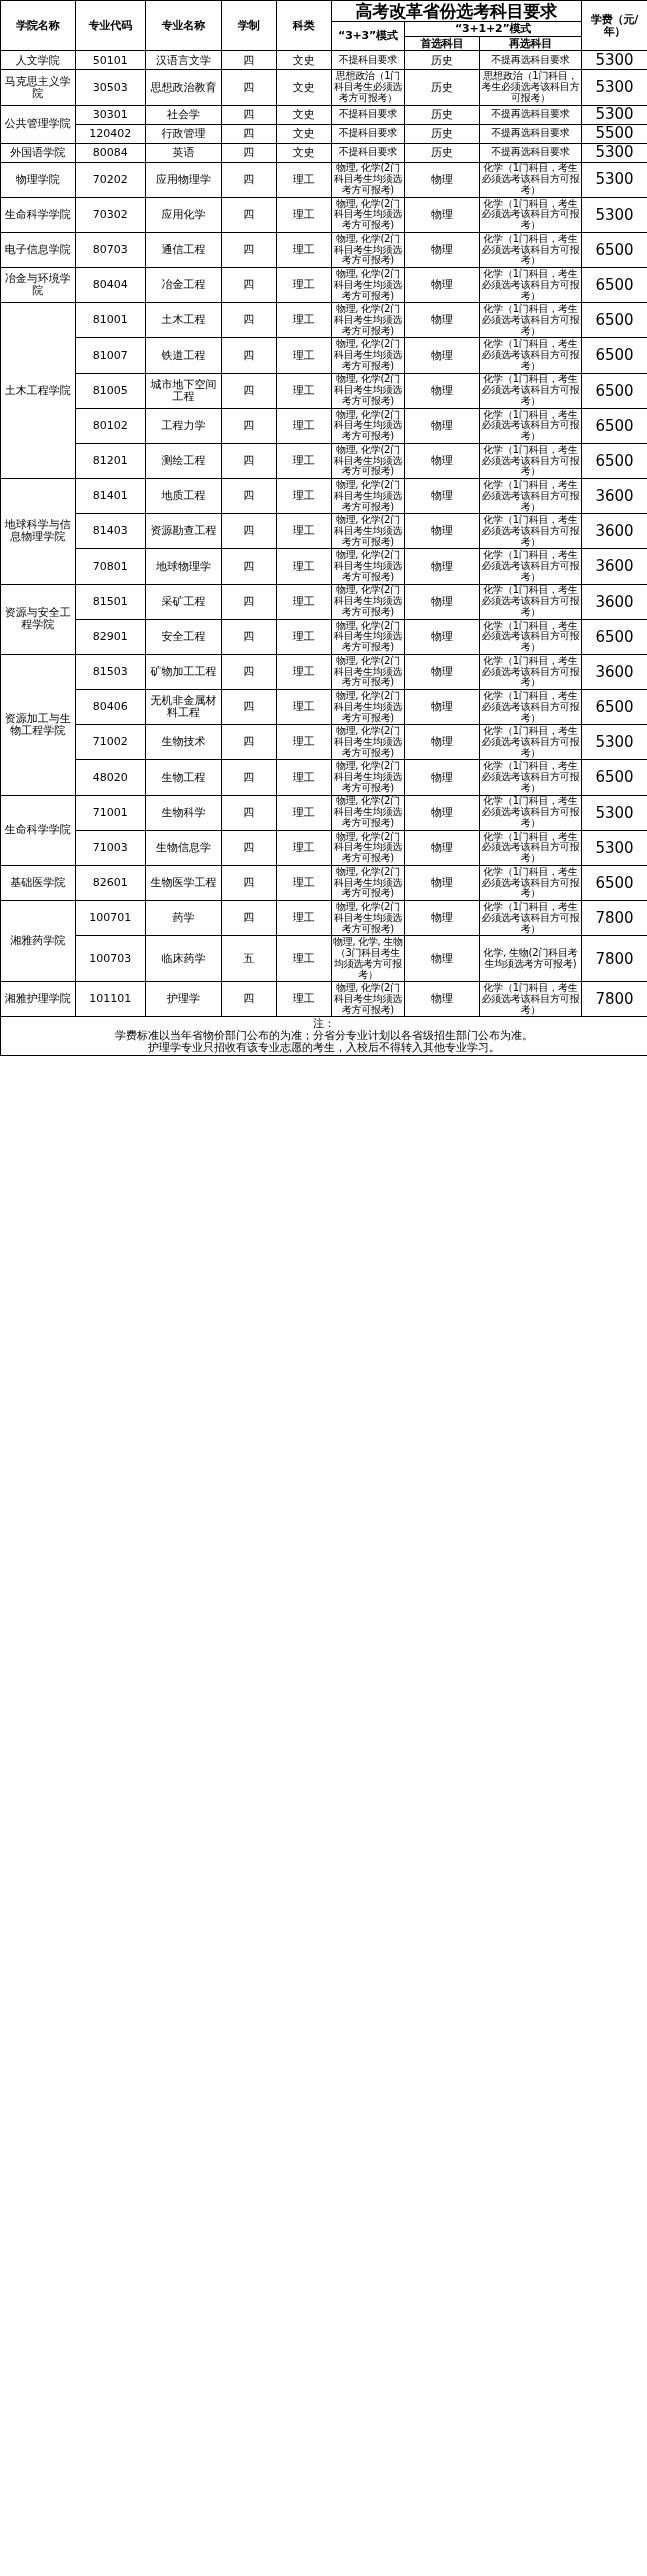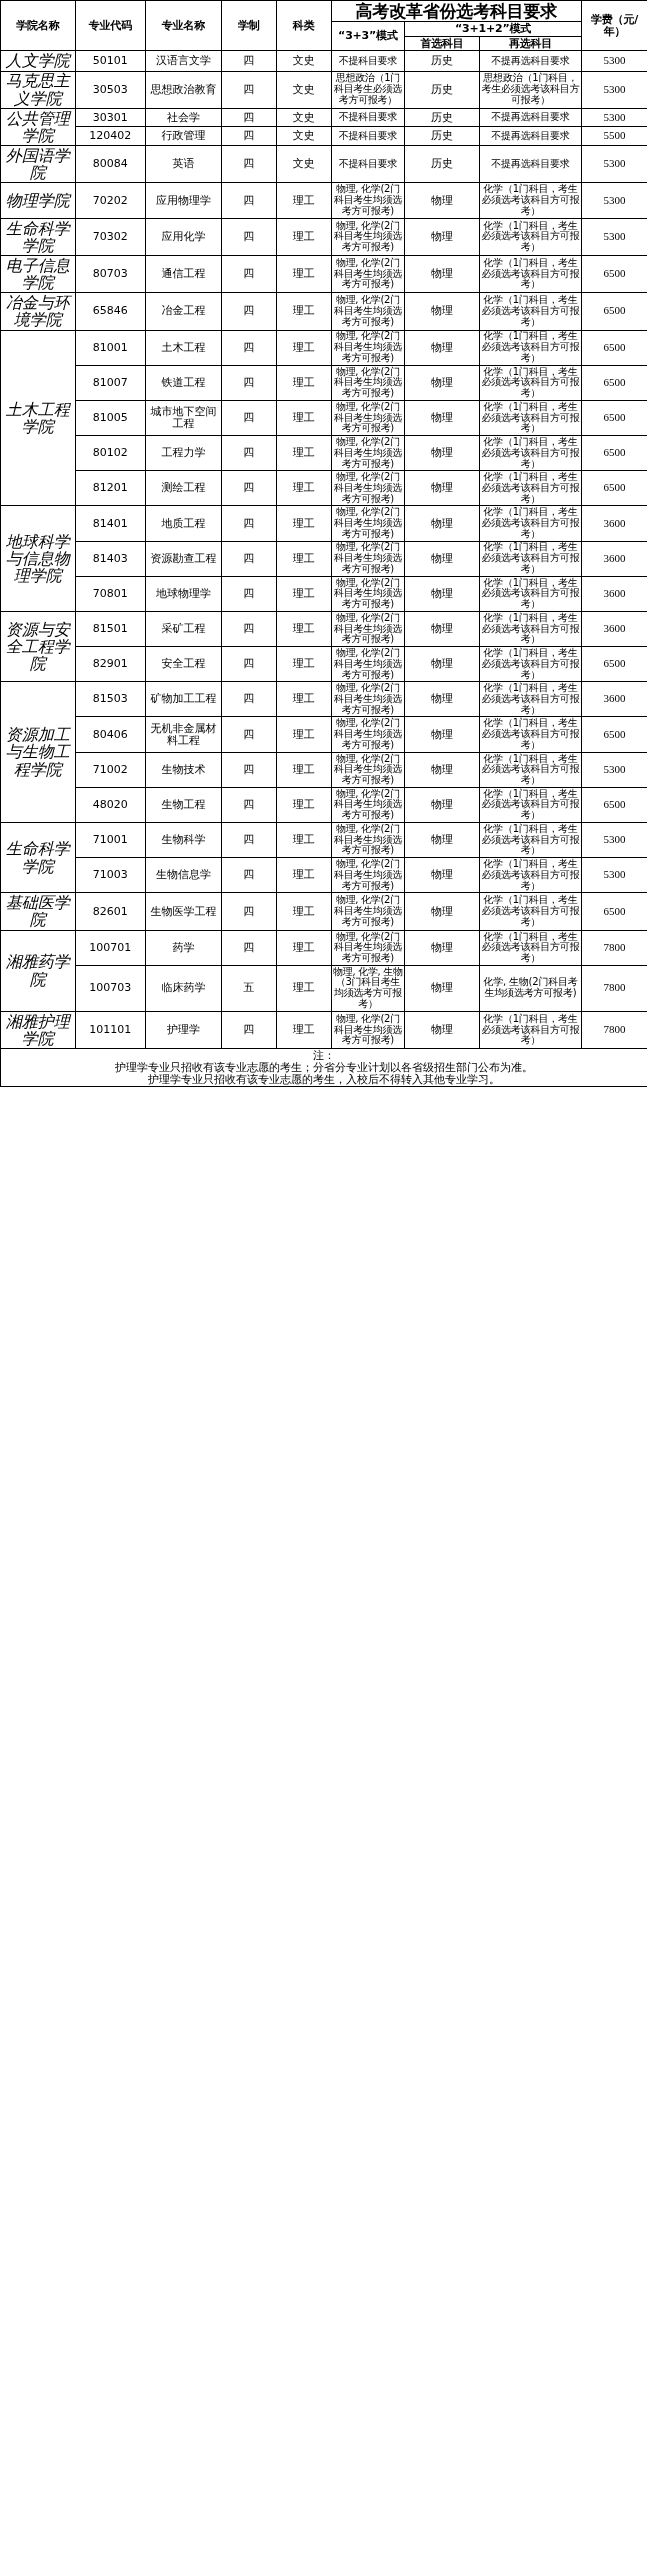--- a/index.html
+++ b/index.html
@@ -43,23 +43,22 @@
   col.c-code     { width: 64px; }
   col.c-major    { width: 69px; }
   col.c-years    { width: 50px; }
   col.c-category { width: 50px; }
   col.c-m33      { width: 67px; }
   col.c-first    { width: 68px; }
   col.c-second   { width: 93px; }
   col.c-fee      { width: 60px; }
 
   td.college {
-    font-size: 16px;
+    font-size: 11px;
     line-height: 1.22;
-    font-style: italic;
   }
   td.code {
     font-size: 11px;
     margin-left: 24px;
   }
   td.major {
     font-size: 11px;
     line-height: 1.22;
   }
   td.years, td.category {
@@ -73,22 +72,21 @@
   }
   td.first {
     font-size: 11px;
   }
   td.second {
     font-size: 10px;
     line-height: 1.16;
     letter-spacing: -0.2px;
   }
   td.fee {
-    font-size: 11px;
-    font-family: Liberation Serif, serif;
+    font-size: 15px;
   }
   
   td.notes {
     text-align: left;
     font-size: 11px;
     line-height: 1.45;
     padding: 2.8px 3.8px 3.8px 3.8px;
   }
   .note-line { display: block; white-space: nowrap; }
 </style>
@@ -209,21 +207,21 @@
         <td class="major">通信工程</td>
         <td class="years">四</td>
         <td class="category">理工</td>
         <td class="m33">物理, 化学(2门科目考生均须选考方可报考)</td>
         <td class="first">物理</td>
         <td class="second">化学（1门科目，考生必须选考该科目方可报考）</td>
         <td class="fee">6500</td>
       </tr>
       <tr>
         <td class="college">冶金与环境学院</td>
-        <td class="code">65846</td>
+        <td class="code">80404</td>
         <td class="major">冶金工程</td>
         <td class="years">四</td>
         <td class="category">理工</td>
         <td class="m33">物理, 化学(2门科目考生均须选考方可报考)</td>
         <td class="first">物理</td>
         <td class="second">化学（1门科目，考生必须选考该科目方可报考）</td>
         <td class="fee">6500</td>
       </tr>
       <tr>
         <td class="college" rowspan="5">土木工程学院</td>
@@ -431,19 +429,19 @@
         <td class="m33">物理, 化学(2门科目考生均须选考方可报考)</td>
         <td class="first">物理</td>
         <td class="second">化学（1门科目，考生必须选考该科目方可报考）</td>
         <td class="fee">7800</td>
       </tr>
     </tbody>
   <tfoot>
     <tr>
       <td colspan="9" class="notes">
         <span class="note-line">注：</span>
-        <span class="note-line">护理学专业只招收有该专业志愿的考生；分省分专业计划以各省级招生部门公布为准。</span>
+        <span class="note-line">学费标准以当年省物价部门公布的为准；分省分专业计划以各省级招生部门公布为准。</span>
         <span class="note-line">护理学专业只招收有该专业志愿的考生，入校后不得转入其他专业学习。</span>
       </td>
     </tr>
   </tfoot>
 </table>
 
 
 </body></html>

